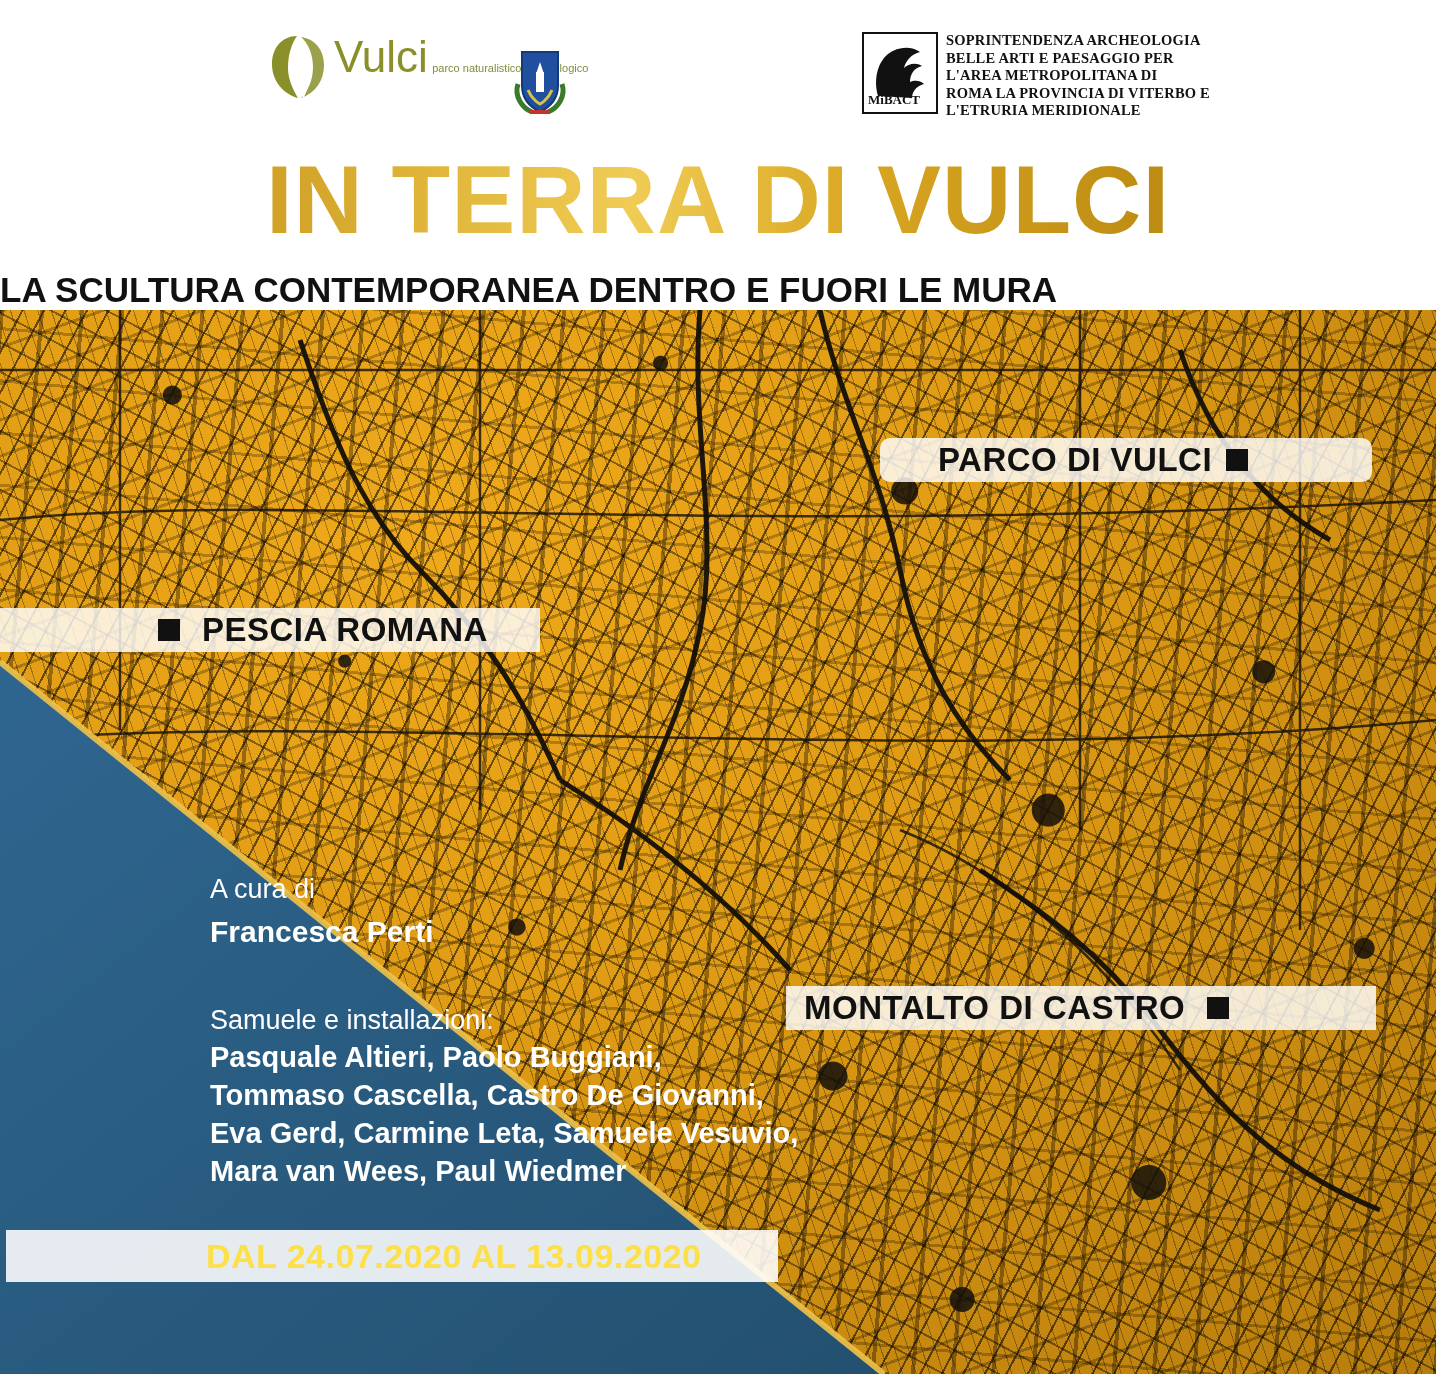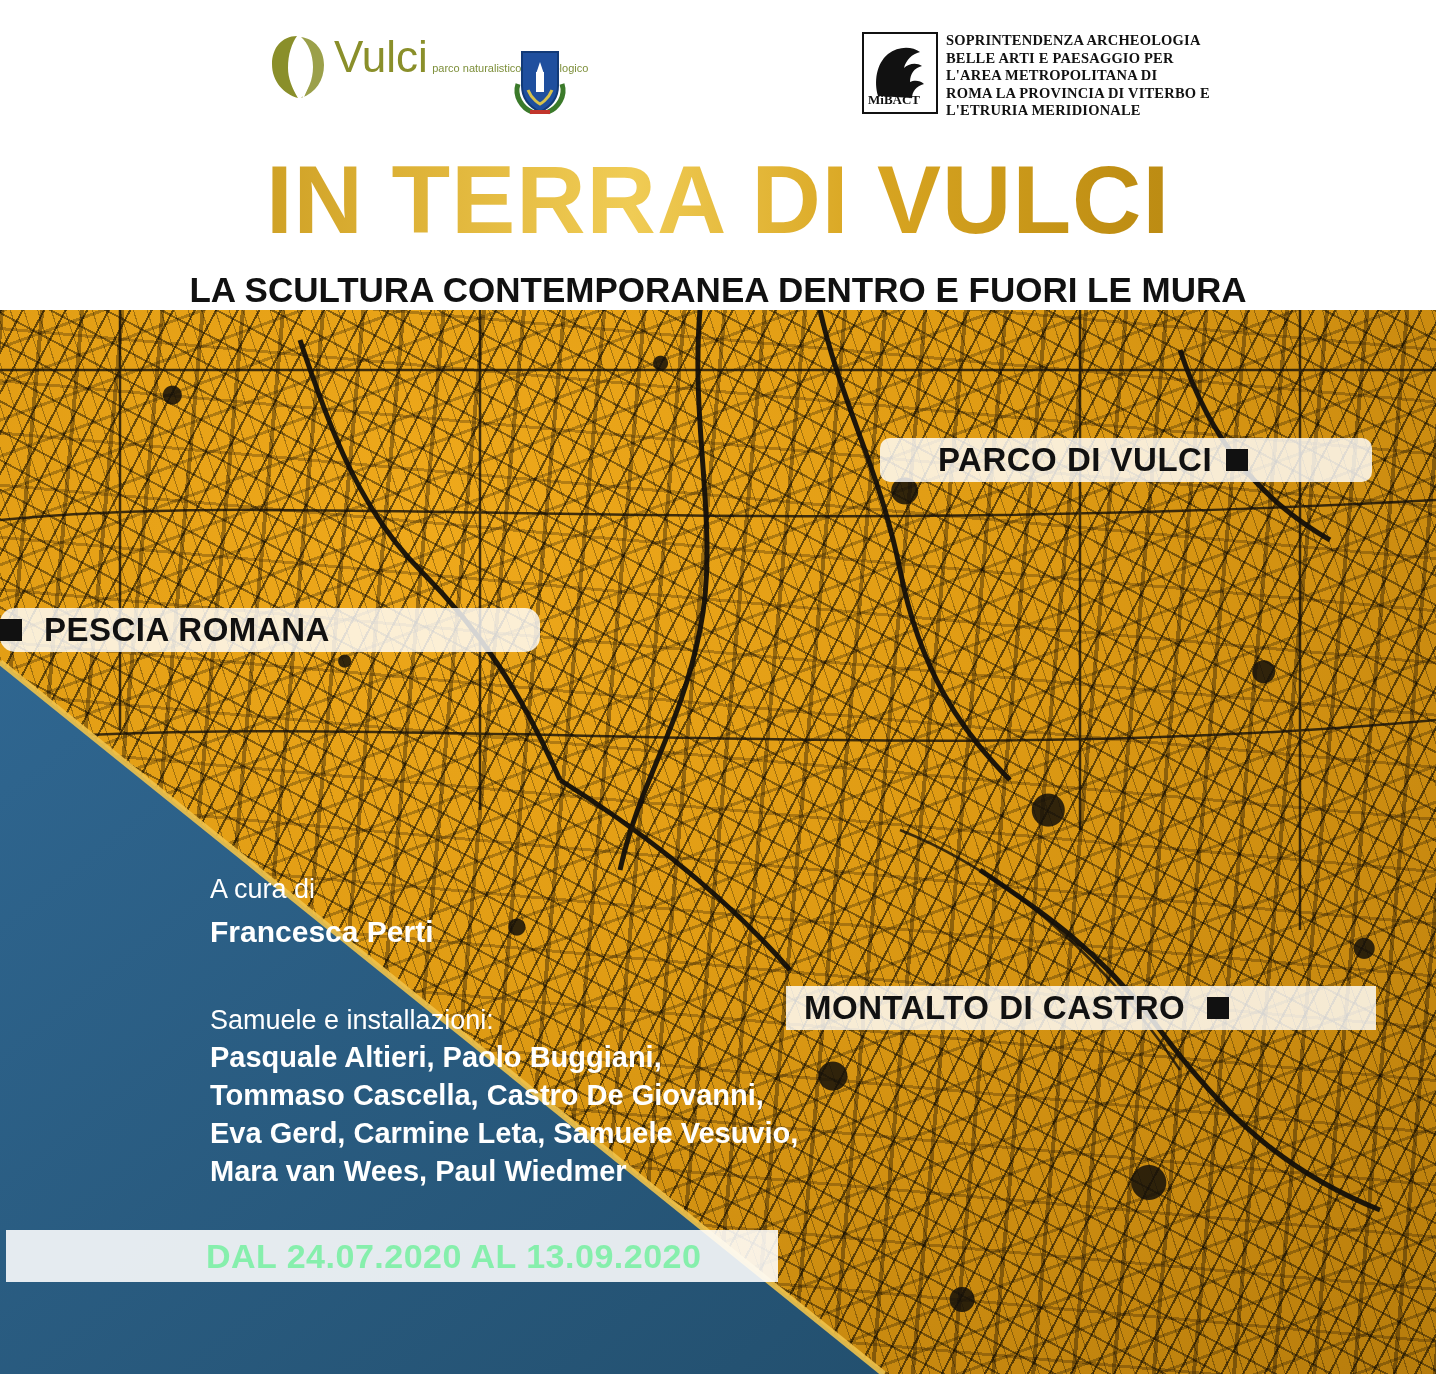--- a/index.html
+++ b/index.html
@@ -137,21 +137,20 @@
     -webkit-background-clip: text;
     background-clip: text;
     color: transparent;
     -webkit-text-fill-color: transparent;
   }
   .title-sub {
     position: absolute;
     top: 258px;
     left: 0;
     width: 1436px;
-    text-align: center;
     font-size: 35px;
     font-weight: 700;
     color: #111111;
     letter-spacing: 0px;
     line-height: 40px;
   }
 
   
   .map {
     position: absolute;
@@ -240,22 +239,22 @@
     padding-left: 58px;
     box-sizing: border-box;
     border-radius: 10px;
   }
   #lbl-parco .sq { margin-left: 14px; }
 
   #lbl-pescia {
     left: 0;
     top: 298px;
     width: 540px;
+    padding-left: 158px;
     box-sizing: border-box;
-    border-radius: 15px;
   }
   #lbl-pescia .sq { margin-right: 22px; }
 
   #lbl-montalto {
     left: 786px;
     top: 676px;
     width: 590px;
     padding-left: 18px;
     box-sizing: border-box;
   }
@@ -300,21 +299,21 @@
     height: 52px;
     background: rgba(255,255,255,0.88);
     display: flex;
     align-items: center;
     padding-left: 200px;
     box-sizing: border-box;
   }
   .dates .txt {
     font-size: 34px;
     font-weight: 700;
-    color: #86efac;
+    color: #fde047;
     letter-spacing: 0.5px;
     white-space: nowrap;
   }
 </style>
 </head>
 <body>
 
 <div class="poster">
 
   <div class="header">

